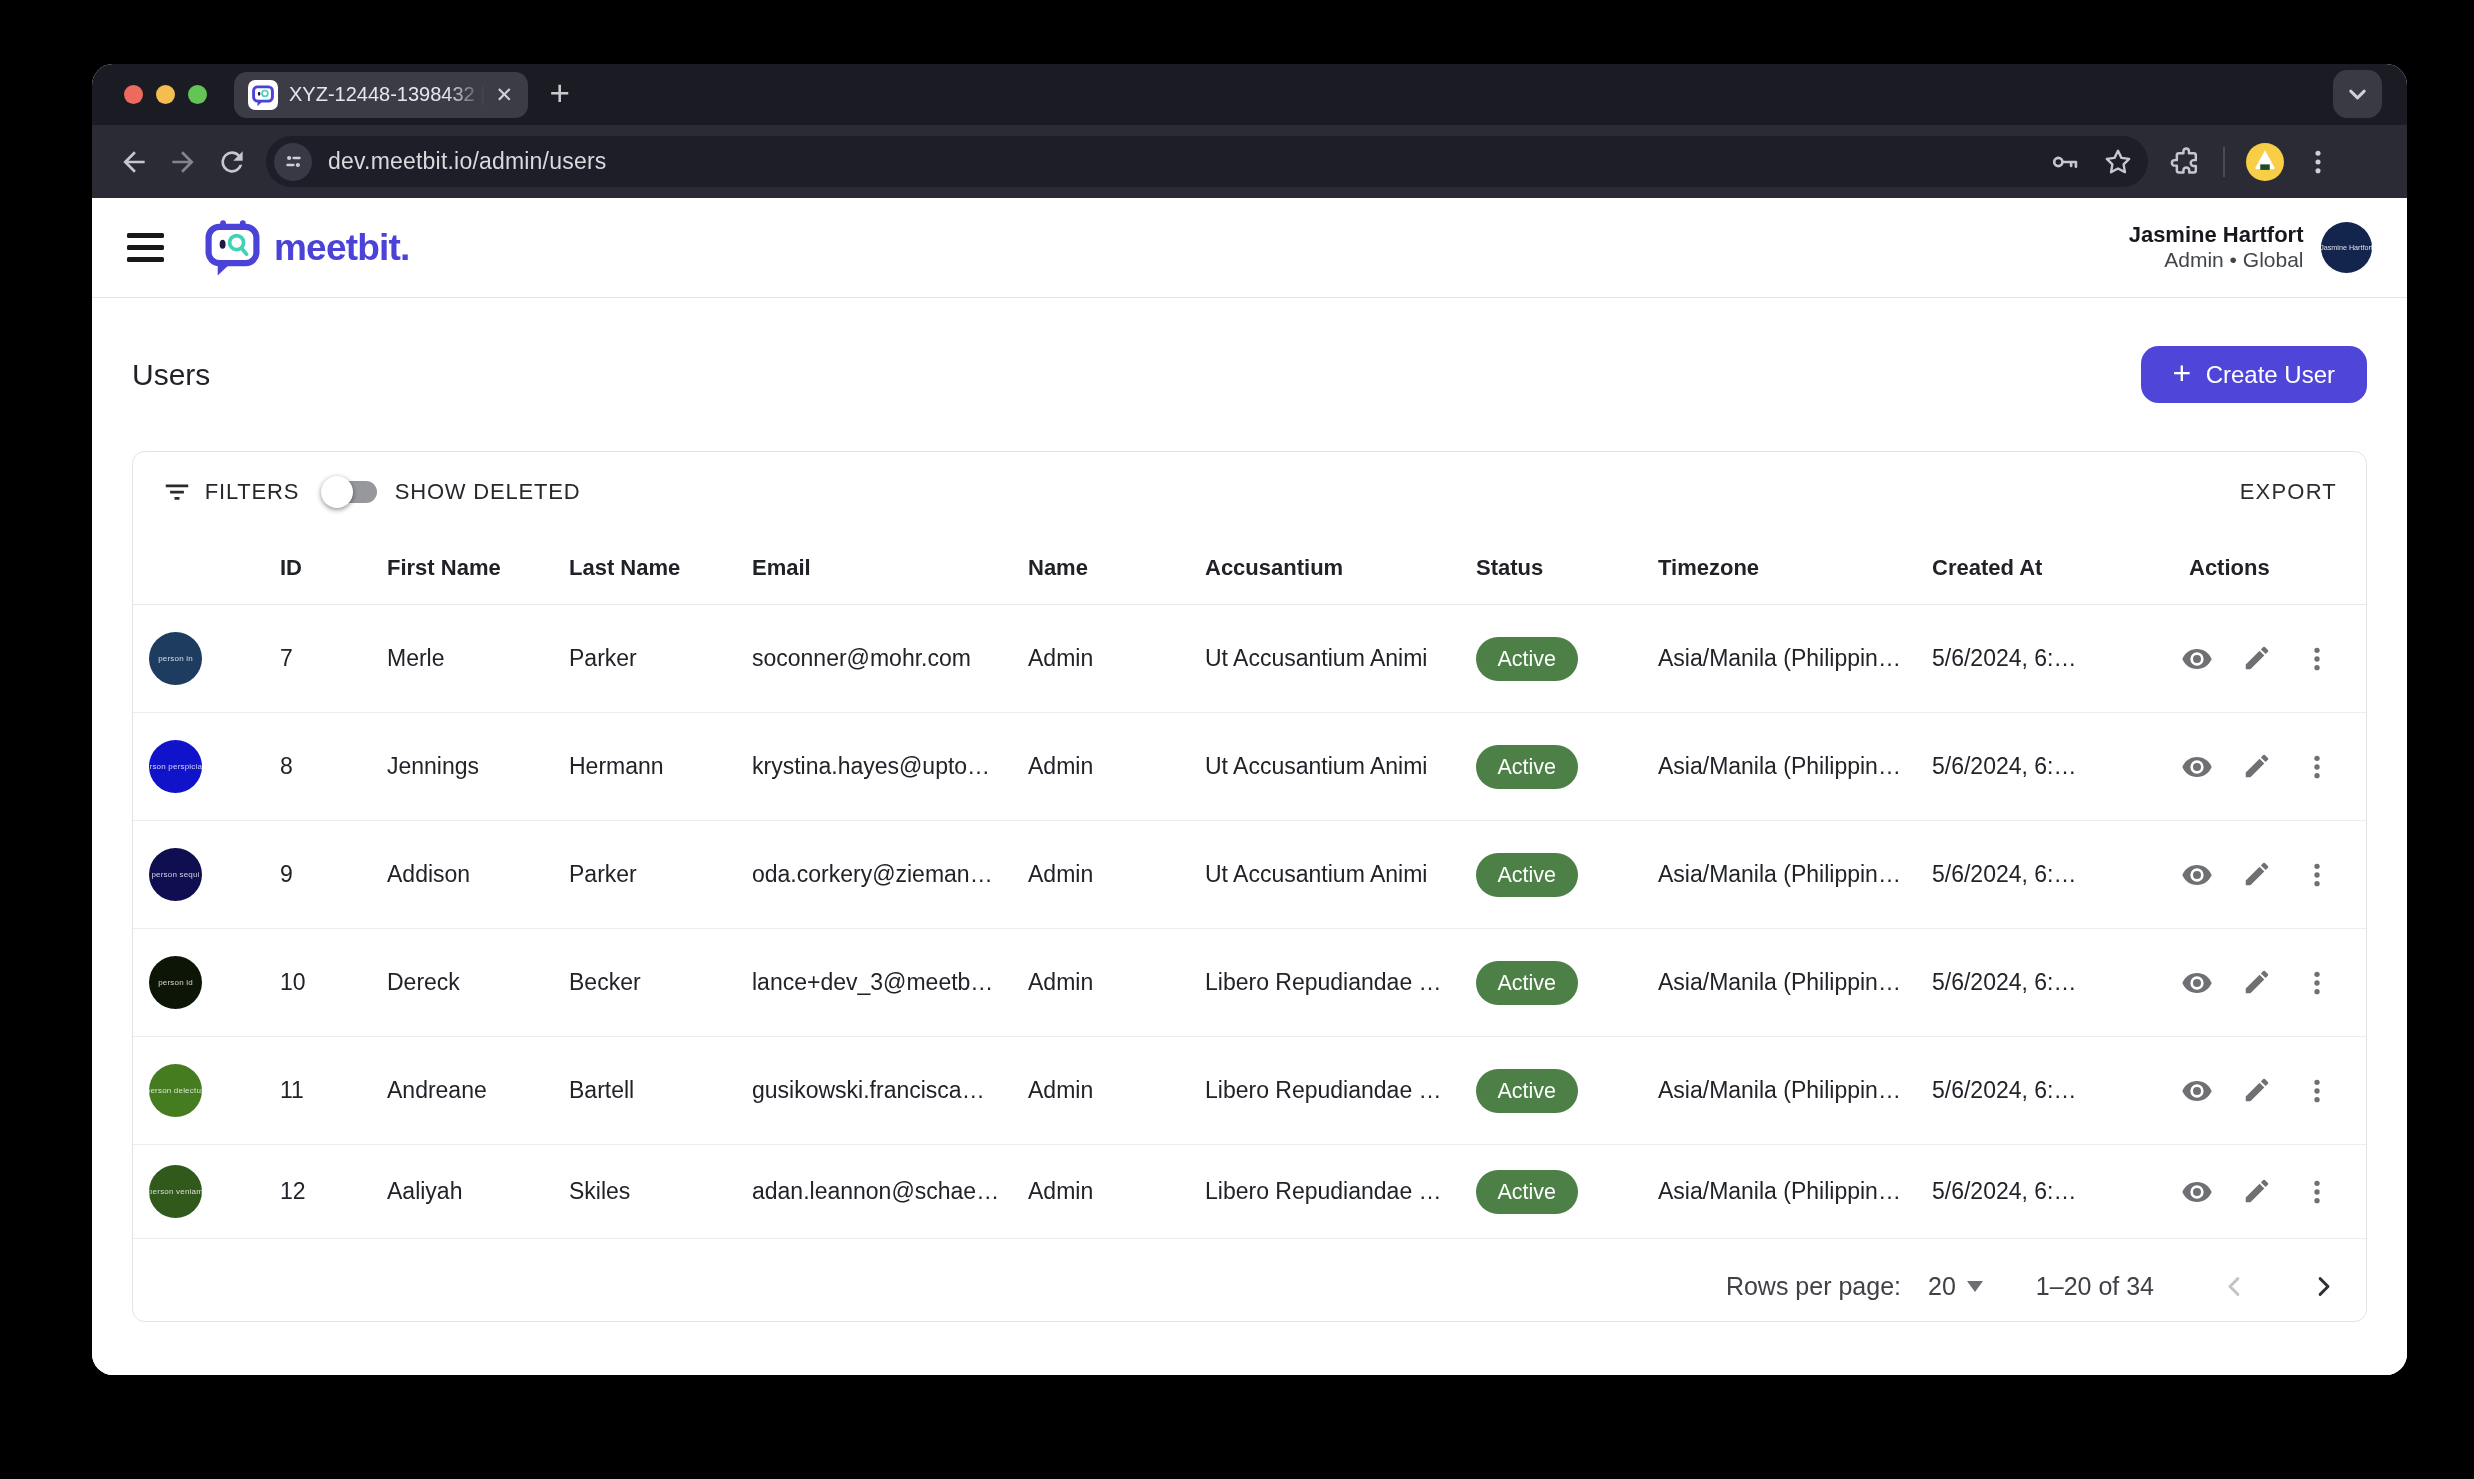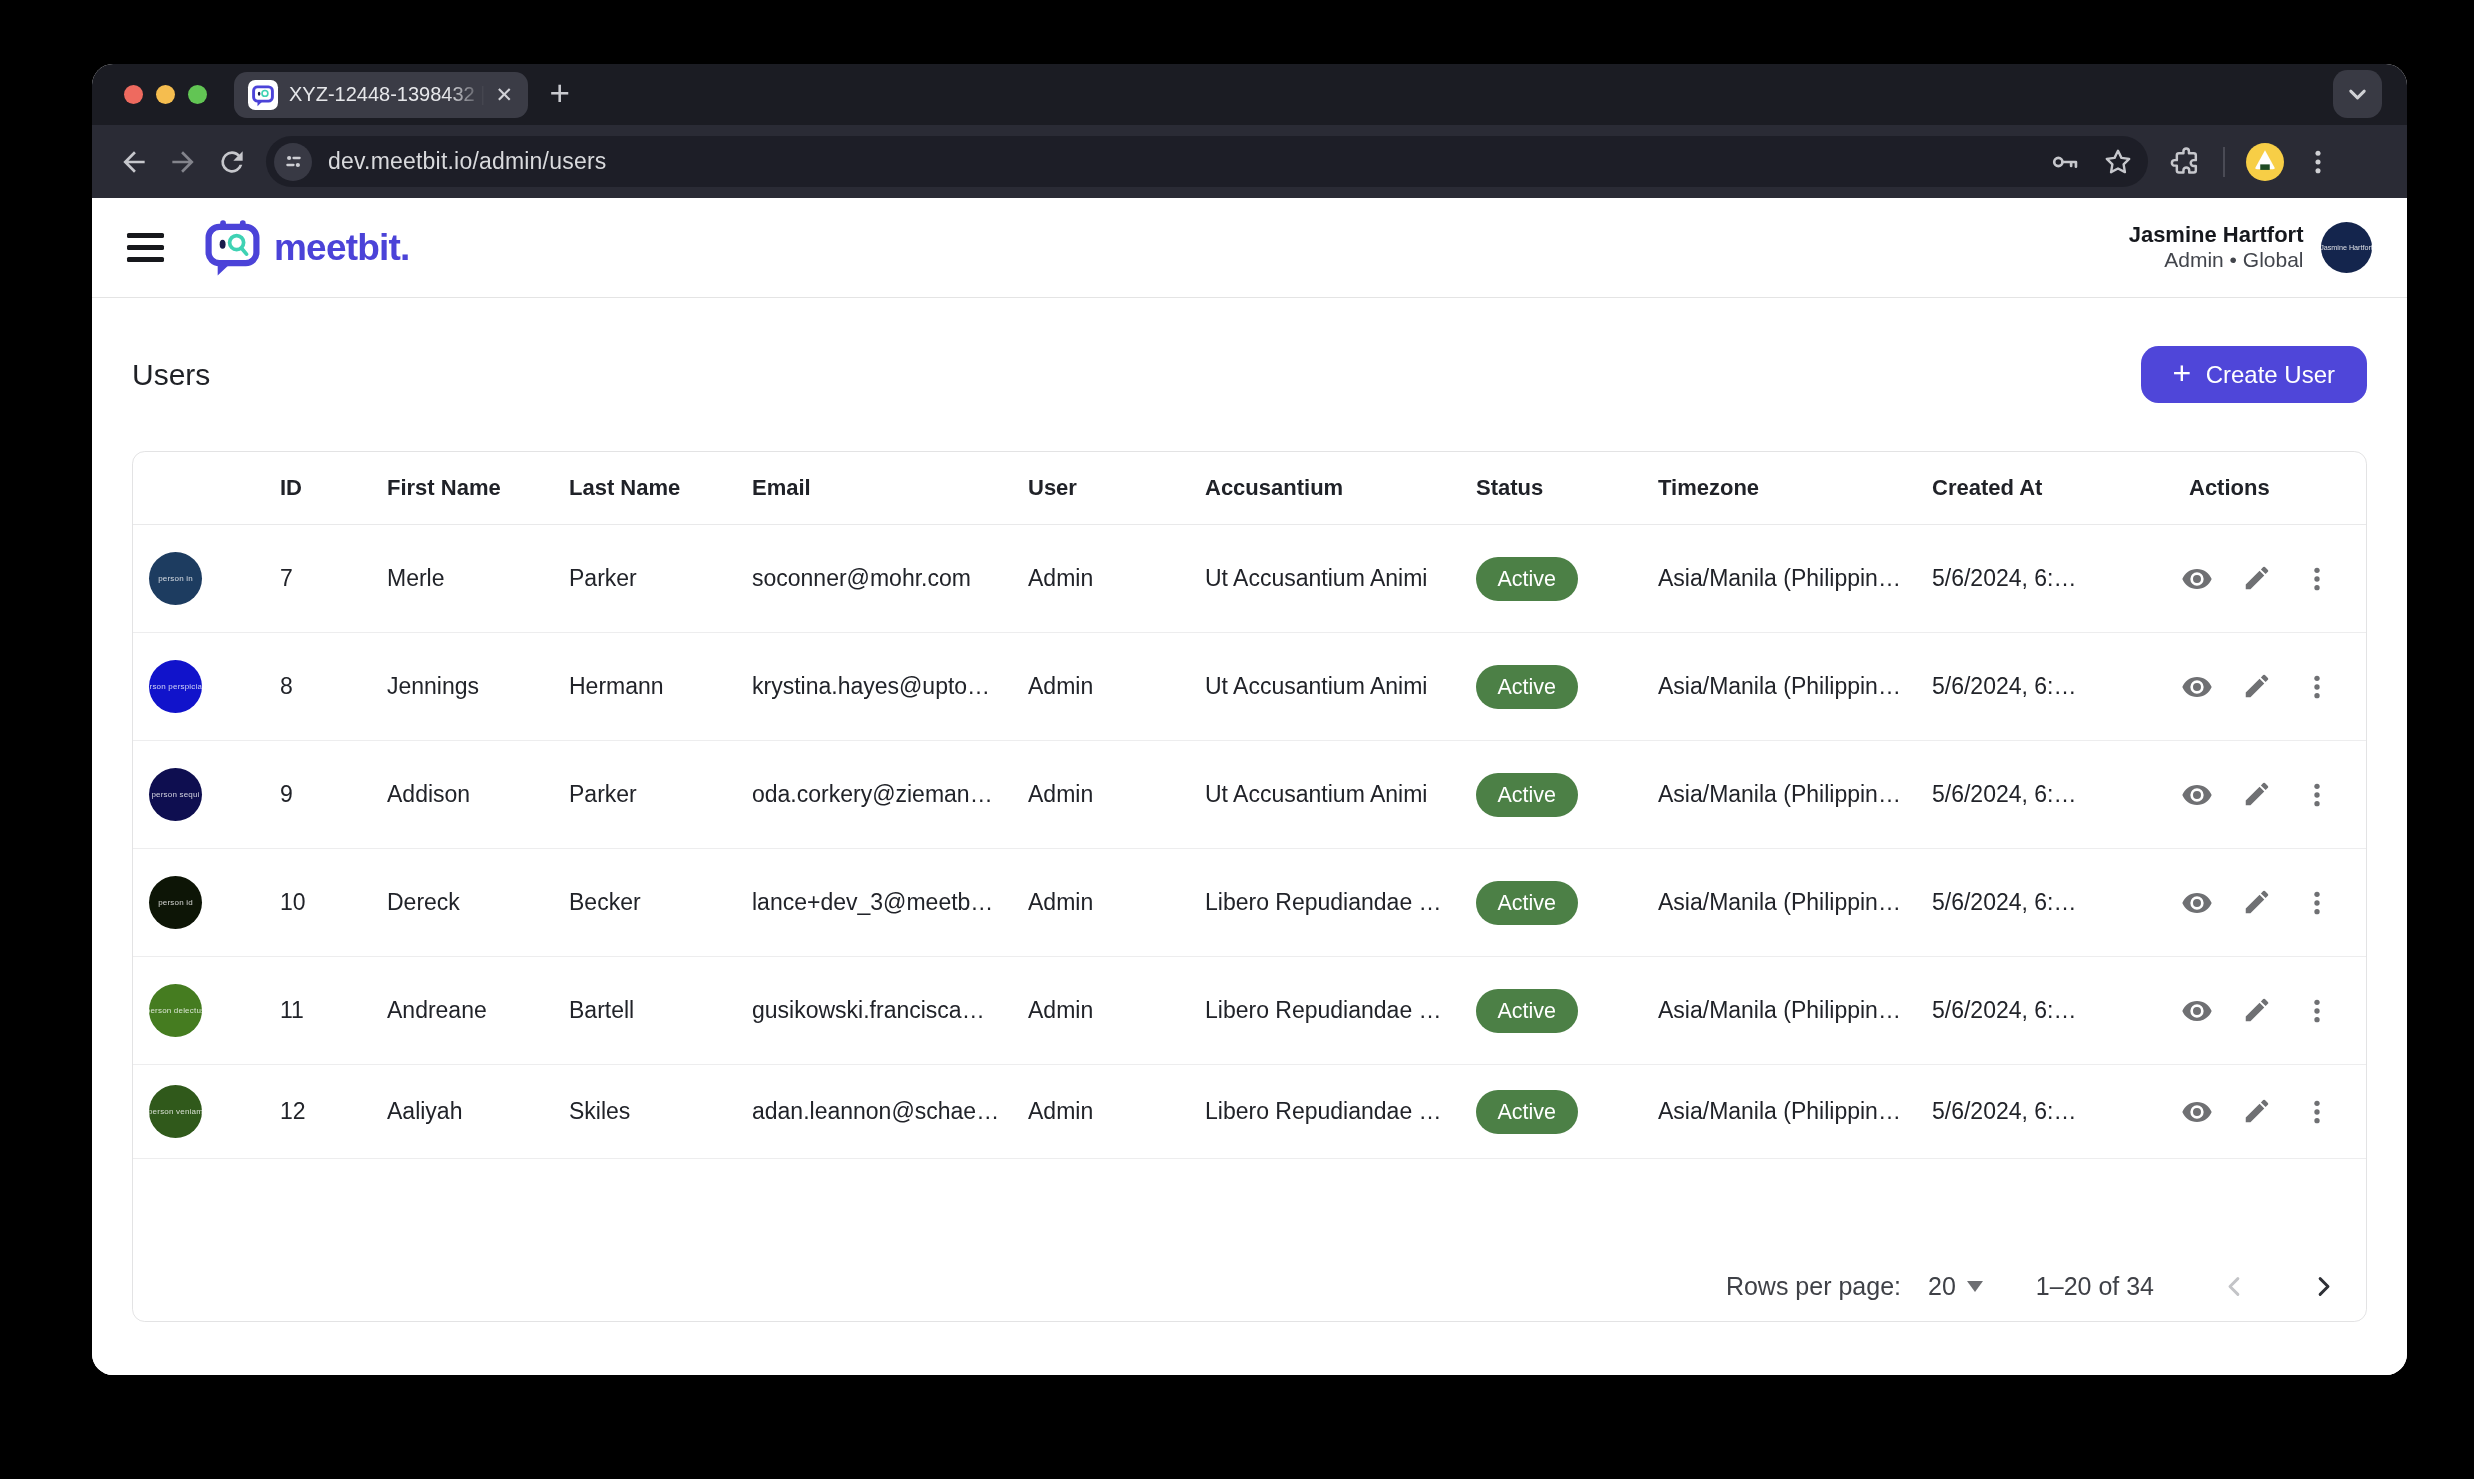--- a/index.html
+++ b/index.html
@@ -218,28 +218,42 @@
     <div class="pagehead">
       <div class="page-title">Users</div>
       <button class="create-btn">
         <span class="create-plus">+</span>
         <span>Create User</span>
       </button>
     </div>
 
     <div class="card">
 
+      <div class="filters-row">
+        <div class="filters-btn">
+          <svg width="30" height="30" viewBox="0 0 24 24">
+            <path fill="#2b2b2b" d="M3 6h18v2.2H3zM6.5 11h11v2.2h-11zM10 16h4v2.2h-4z"></path>
+          </svg>
+          <span class="filters-label">FILTERS</span>
+        </div>
+        <div class="switch">
+          <div class="switch-track"></div>
+          <div class="switch-knob"></div>
+        </div>
+        <div class="show-deleted">SHOW DELETED</div>
+        <div class="export-btn">EXPORT</div>
+      </div>
 
       <div class="tgrid thead">
         <div></div>
         <div>ID</div>
         <div>First Name</div>
         <div>Last Name</div>
         <div>Email</div>
-        <div>User</div>
+        <div>Name</div>
         <div>Accusantium</div>
         <div>Status</div>
         <div>Timezone</div>
         <div>Created At</div>
         <div>Actions</div>
       </div>
 
       <div id="table-body">
   <div class="tgrid trow">
     <div>

